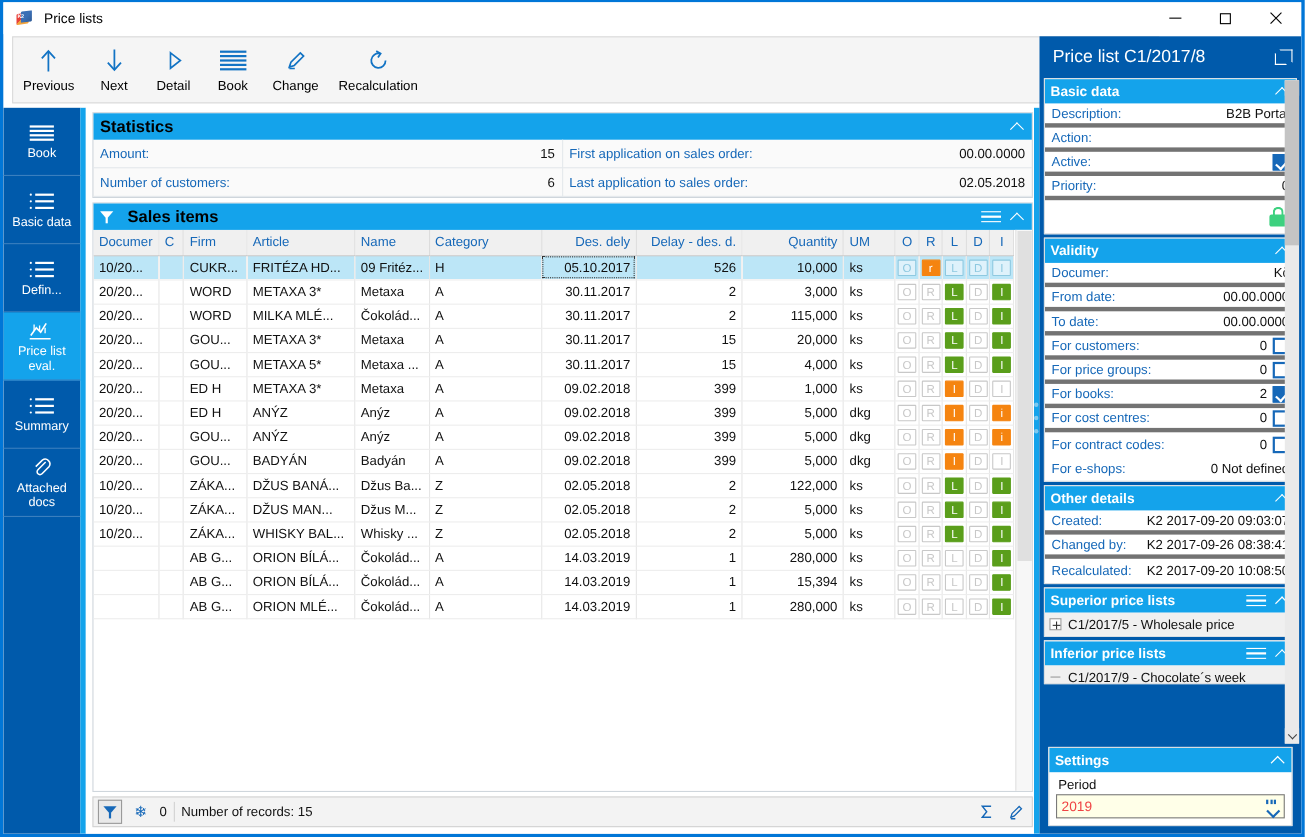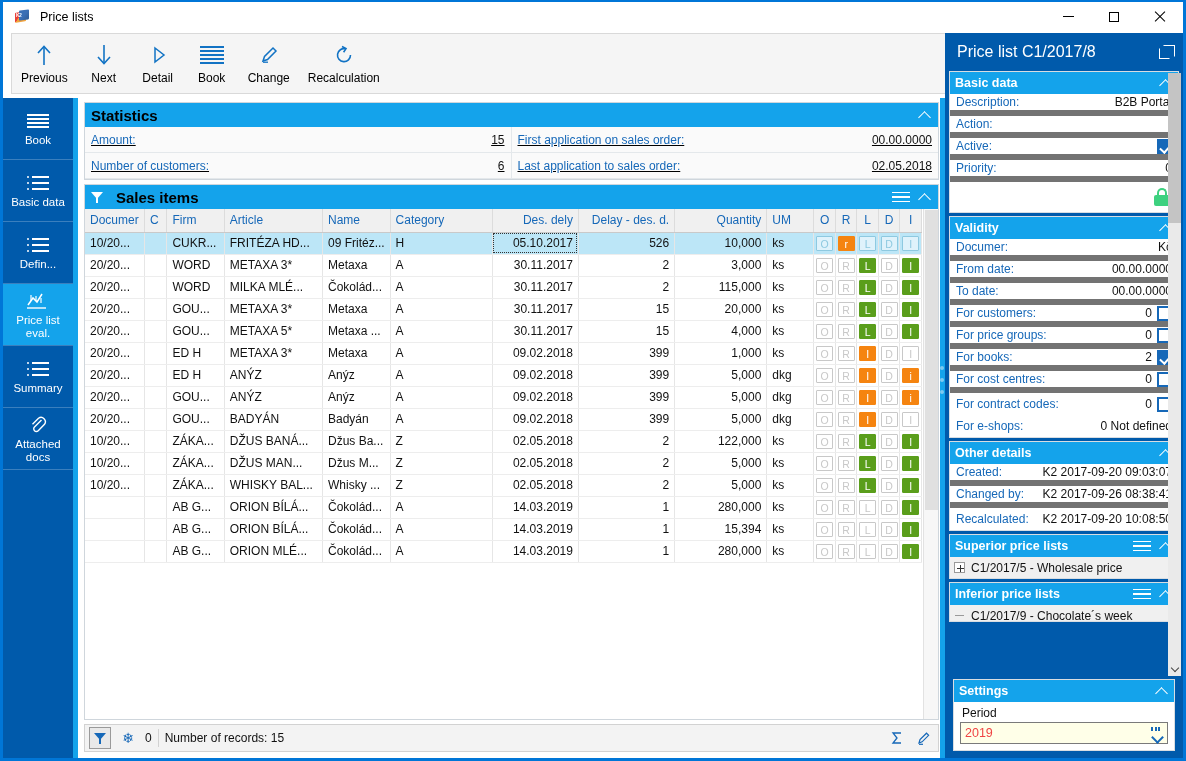--- a/index.html
+++ b/index.html
@@ -105,21 +105,21 @@
   .chev:before {
     content:""; position:absolute; left:2px; top:5px; width:8px; height:8px;
     border-left: 1.6px solid #fff; border-top: 1.6px solid #fff;
     transform: rotate(45deg);
   }
   .hamb-w { width: 18px; height: 11px; display:flex; flex-direction:column; justify-content:space-between; margin-right:8px; }
   .hamb-w i { display:block; height:1.8px; background:#fff; }
 
   
   #stats { position:absolute; left:6px; top:4px; right:6px; height: 78px; border:1px solid #cfd6dc; background:#fafafa; }
-  .strow { display:flex; height: 26px; align-items:center;text-decoration:underline; }
+  .strow { display:flex; height: 26px; align-items:center; }
   .stcell { display:flex; align-items:center; height:26px; padding:0 6px; border-bottom:1px solid #e4e8eb; }
   .stlabel { color:#1668b8; font-size:12px; }
   .stval { margin-left:auto; color:#111; font-size:12px; }
 
   
   #grid { position:absolute; left:6px; top:86px; right:6px; bottom: 38px; border:1px solid #cfd6dc; background:#fff; }
   #grid .panelhdr .funnel { margin-right:6px; }
   .funnel { width:13px; height:13px; position:relative; }
   .funnel:before {
     content:""; position:absolute; left:0; top:1px; width:0; height:0;
@@ -182,21 +182,21 @@
 
   #rhead { height:38px; display:flex; align-items:center; padding:0 10px 0 12px; color:#fff; }
   #rhead .t { font-size:16px; }
   .popout { margin-left:auto; width:14px; height:14px; position:relative; }
   .popout:before { content:""; position:absolute; left:0; top:3px; width:9px; height:9px; border:1.4px solid #fff; border-top-color:transparent; border-right-color:transparent; }
   .popout:after { content:""; position:absolute; left:4px; top:0; width:10px; height:10px; border:1.4px solid #fff; border-bottom-color:transparent; border-left-color:transparent; }
 
   .rsec { margin: 0 4px 3px 4px; background:#fff; border:1px solid #d8dde2; }
   .rsec > .hd { height:22px; background:#14a3eb; color:#fff; display:flex; align-items:center; padding:0 5px; font-weight:bold; font-size:12.5px; }
   .rsec > .hd .ttl { flex:1; }
-  .rrow { display:flex; align-items:center; height:22px; padding:0 6px; border-bottom:6px solid #737373; font-size:12px; }
+  .rrow { display:flex; align-items:center; height:22px; padding:0 6px; border-bottom:4px solid #737373; font-size:12px; }
   .rrow:last-child { border-bottom:none; }
   .rlab { color:#1668b8; }
   .rval { margin-left:auto; color:#111; }
   .chk { width:15px; height:15px; border:2px solid #1668b8; background:#fff; margin-left:5px; position:relative; flex:none; }
   .chk.on { background:#1668b8; }
   .chk.on:after {
     content:""; position:absolute; left:3px; top:1px; width:5px; height:9px;
     border-right:2px solid #fff; border-bottom:2px solid #fff; transform:rotate(42deg);
   }
   .lockwrap { height:30px; display:flex; align-items:center; justify-content:flex-end; padding:0 8px; }

